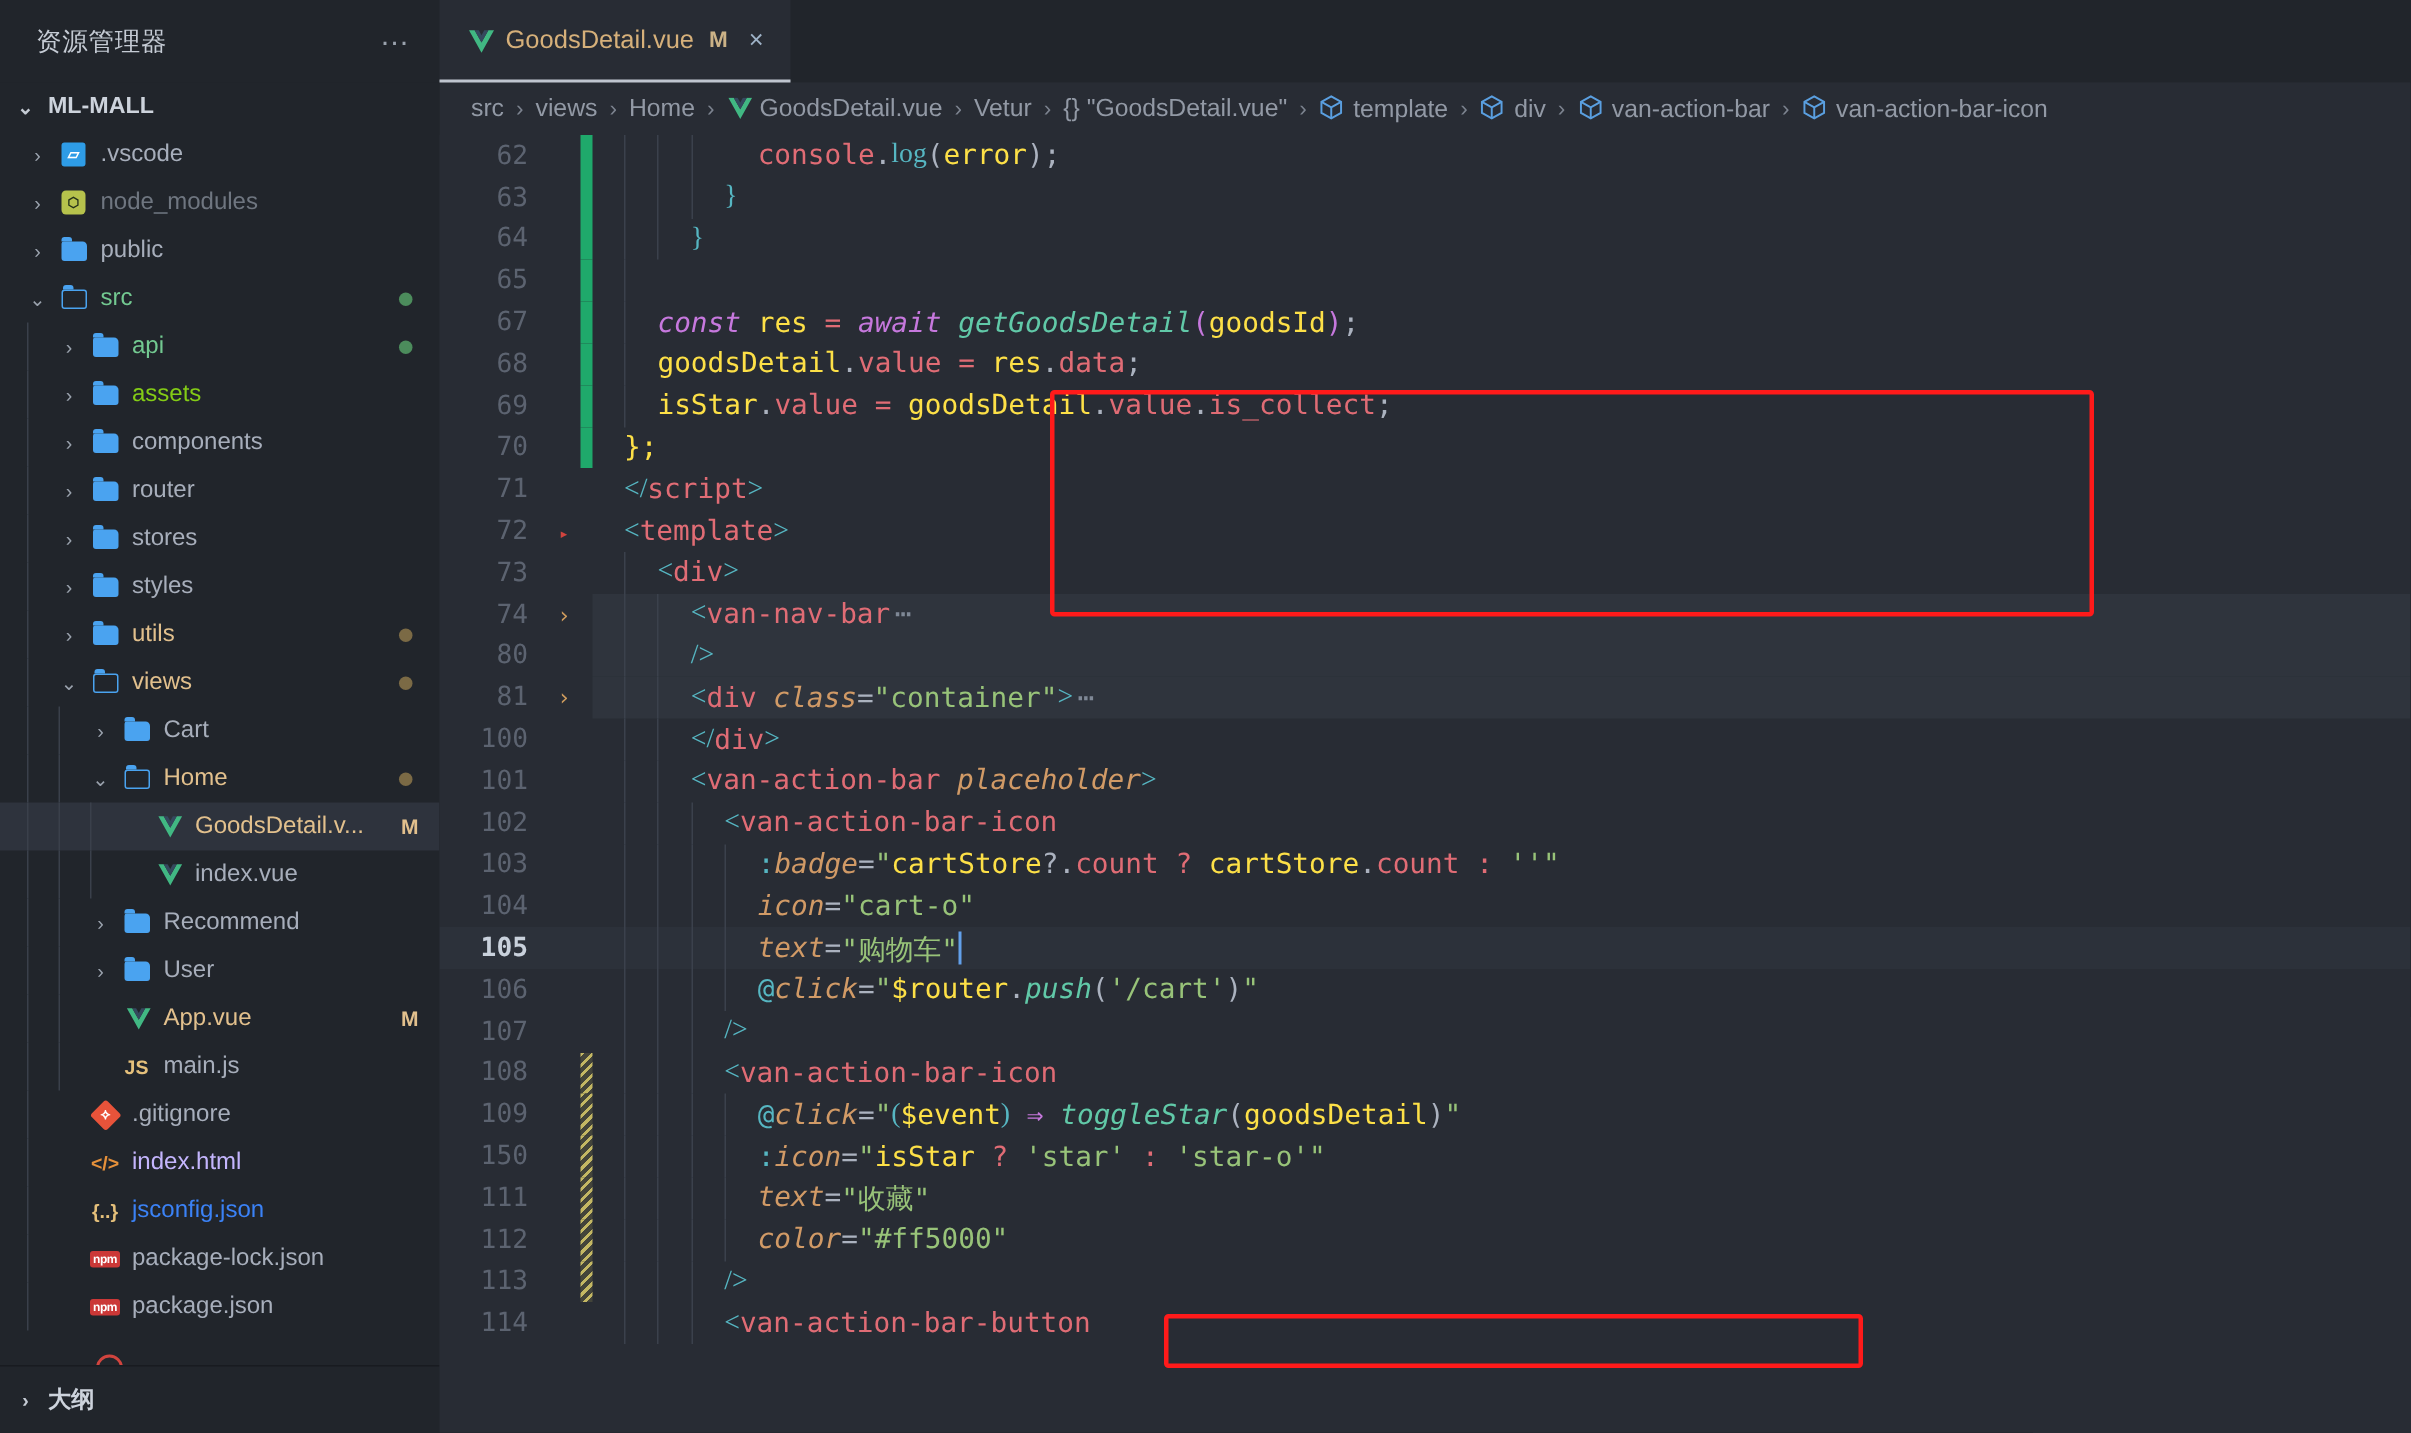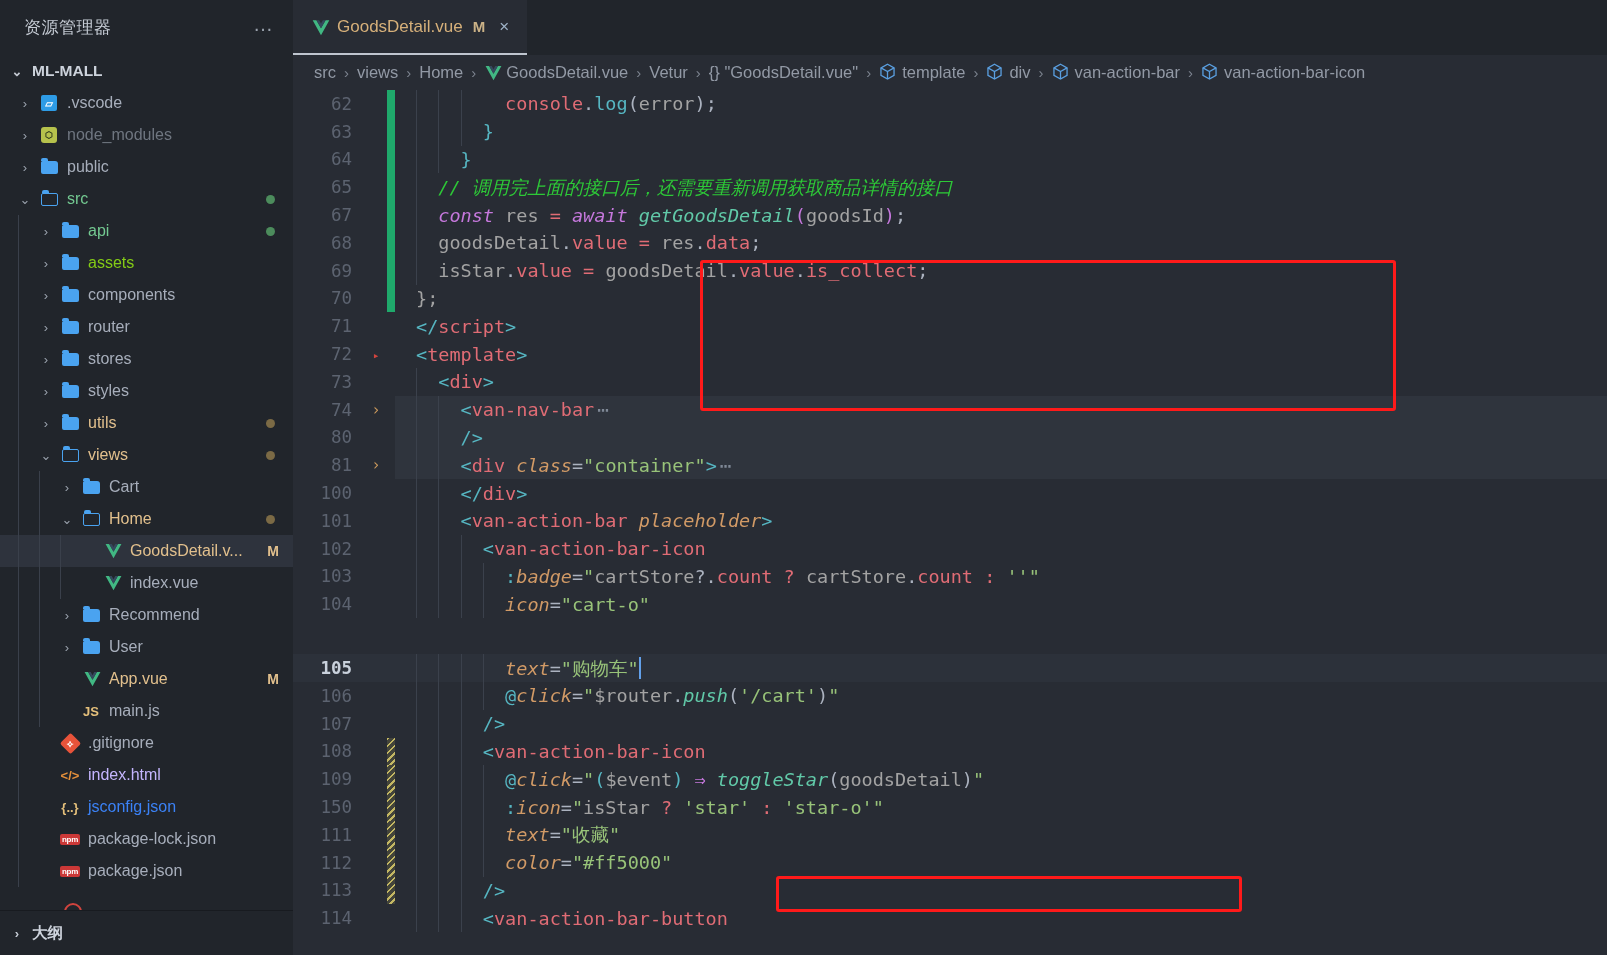--- a/index.html
+++ b/index.html
@@ -92,46 +92,46 @@
   .bc { cursor:pointer; }
   .bc-sep { color:#7c838f; padding:0 8px; font-size:15px; }
   .cube { display:inline-block; vertical-align:-3px; margin-right:6px; }
 
   .code-area { flex:1; position:relative; overflow:hidden; background:#282c34; }
   .code-scroll { position:absolute; inset:0; }
   .line {
     height:27.8px; display:flex; align-items:center; position:relative;
     font-family:"DejaVu Sans Mono","Liberation Mono",monospace; font-size:18.5px;
   }
-  .line.active { background:#2c313a;margin-top:36px; }
+  .line.active { background:#2c313a; }
   .line.folded-bg .codecell { background:#2f343d; }
   .lnum {
     width:72px; flex:0 0 72px; text-align:right; padding-right:13px;
     color:#5c6370; font-size:17.5px; font-family:"DejaVu Sans Mono","Liberation Mono",monospace;
   }
   .lnum.cur { color:#c9d1dc; font-weight:bold; }
   .foldcol { width:22px; flex:0 0 22px; text-align:center; color:#cd9b5d; font-size:15px; cursor:pointer;}
   .diffcol { width:8px; flex:0 0 8px; height:27.8px; }
   .diffcol.added { background:#1fa96b; }
   .diffcol.modified {
     background:repeating-linear-gradient(135deg,#c3b763 0px,#c3b763 2px,#43443a 2px,#43443a 5px);
   }
   .codecell { flex:1; height:27.8px; display:flex; align-items:center; padding-left:21px; position:relative;}
   .ig { position:absolute; top:0; bottom:0; width:1px; background:#3b414c; }
 
   
   .c-com   { color:#2dc937; font-style:italic; }
   .c-kw    { color:#c678dd; font-style:italic; }
   .c-kw2   { color:#c678dd; }
-  .c-var   { color:#a3a3a3; }
+  .c-var   { color:#fde047; }
   .c-prop  { color:#e06c75; }
   .c-fn    { color:#61c9a8; font-style:italic; }
   .c-punc  { color:#abb2bf; }
   .c-tag   { color:#e06c75; }
-  .c-brack { color:#56b6c2; }
+  .c-brack { color:#56b6c2;font-family:Liberation Serif, serif; }
   .c-attr  { color:#d19a66; font-style:italic; }
   .c-str   { color:#98c379; }
   .c-op    { color:#56b6c2; }
   .c-pink  { color:#e06c75; }
   .c-plain { color:#abb2bf; }
   .ellip { color:#7f8896; letter-spacing:1px; padding-left:3px;}
 
   .cursor { display:inline-block; width:2px; height:22px; background:#62a0ea; vertical-align:-4px; }
 
   
@@ -518,21 +518,20 @@
               <span class="c-brack">}</span>
             </span>
           </div>
           <div class="line">
             <span class="lnum">65</span>
             <span class="foldcol"></span>
             <span class="diffcol added"></span>
             <span class="codecell">
               <span class="ig" style="left:21px"></span>
               <span class="c-plain">&nbsp;&nbsp;</span>
-              <span class="c-com">//&nbsp;调用完上面的接口后，还需要重新调用获取商品详情的接口</span>
             </span>
           </div>
           <div class="line">
             <span class="lnum">67</span>
             <span class="foldcol"></span>
             <span class="diffcol added"></span>
             <span class="codecell">
               <span class="ig" style="left:21px"></span>
               <span class="c-plain">&nbsp;&nbsp;</span>
               <span class="c-kw">const</span>

